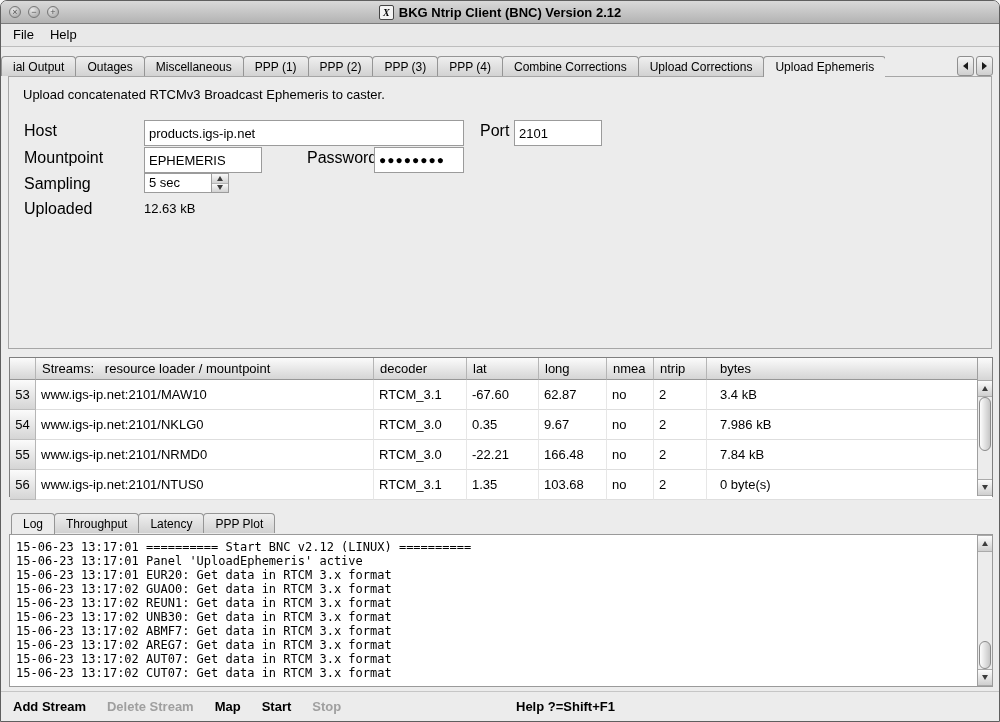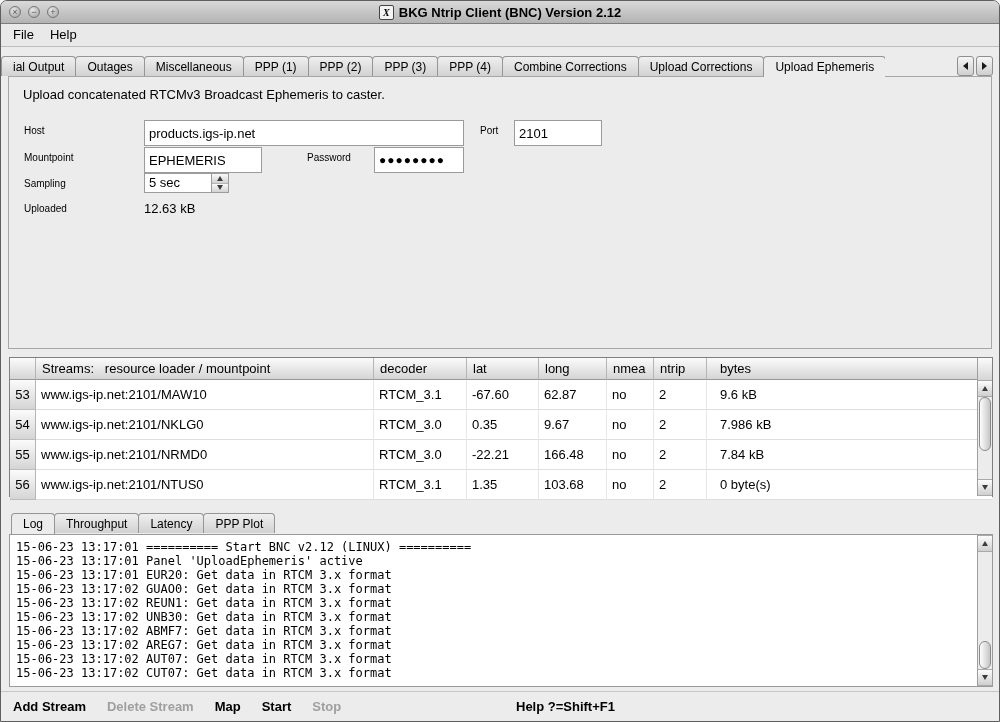--- a/index.html
+++ b/index.html
@@ -24,21 +24,21 @@
   .tab{height:20px;line-height:20px;padding:0 11px;font-size:12px;white-space:nowrap;background:linear-gradient(#efefef,#d2d2d2);border:1px solid #959595;border-bottom:none;border-radius:4px 4px 0 0;margin-right:-1px;box-sizing:border-box;cursor:default;}
   .tab.active{background:#ececec;height:21px;z-index:3;position:relative;}
   .tabarrows{position:absolute;right:8px;top:0;display:flex;}
   .tabarrow{width:17px;height:20px;background:linear-gradient(#f6f6f6,#cfcfcf);border:1px solid #8f8f8f;border-radius:3px;margin-left:2px;display:flex;align-items:center;justify-content:center;box-sizing:border-box;}
   .tri-l{width:0;height:0;border-top:4px solid transparent;border-bottom:4px solid transparent;border-right:5px solid #1a1a1a;}
   .tri-r{width:0;height:0;border-top:4px solid transparent;border-bottom:4px solid transparent;border-left:5px solid #1a1a1a;}
 
   
   .pane{position:absolute;top:75px;left:7px;width:984px;height:273px;border:1px solid #a6a6a6;background:#ececec;box-sizing:border-box;z-index:1;}
   .desc{position:absolute;left:14px;top:10px;font-size:13px;}
-  .lbl{position:absolute;font-size:10px;line-height:16px;}
+  .lbl{position:absolute;font-size:16px;line-height:16px;}
   .l-host{left:15px;top:46px;}  .l-port{left:471px;top:46px;}
   .l-mount{left:15px;top:73px;} .l-pass{left:298px;top:73px;}
   .l-samp{left:15px;top:99px;}  .l-upl{left:15px;top:124px;}
   .fld{position:absolute;height:20px;border:1px solid #9b9b9b;background:#fff;font-family:"Liberation Sans",sans-serif;font-size:13px;padding:12px 4px;box-sizing:border-box;outline:none;}
   .f-host{left:135px;top:43px;width:320px;}
   .f-port{left:505px;top:43px;width:88px;}
   .f-mount{left:135px;top:70px;width:118px;}
   .f-pass{left:365px;top:70px;width:90px;font-size:12px;letter-spacing:1px;}
   .spin{position:absolute;left:135px;top:96px;width:85px;height:20px;border:1px solid #9b9b9b;background:#fff;box-sizing:border-box;display:flex;}
   .spinval{flex:1;line-height:18px;padding-left:4px;font-size:13px;}
@@ -171,21 +171,21 @@
       </div>
     <div id="streamsbody">
         <div class="trow">
           <div class="tcell rownum w-num">53</div>
           <div class="tcell w-mount">www.igs-ip.net:2101/MAW10</div>
           <div class="tcell w-dec">RTCM_3.1</div>
           <div class="tcell w-lat">-67.60</div>
           <div class="tcell w-long">62.87</div>
           <div class="tcell w-nmea">no</div>
           <div class="tcell w-ntrip">2</div>
-          <div class="tcell w-bytes">9.6 kB</div>
+          <div class="tcell w-bytes">3.4 kB</div>
         </div>
         <div class="trow">
           <div class="tcell rownum w-num">54</div>
           <div class="tcell w-mount">www.igs-ip.net:2101/NKLG0</div>
           <div class="tcell w-dec">RTCM_3.0</div>
           <div class="tcell w-lat">0.35</div>
           <div class="tcell w-long">9.67</div>
           <div class="tcell w-nmea">no</div>
           <div class="tcell w-ntrip">2</div>
           <div class="tcell w-bytes">7.986 kB</div>

